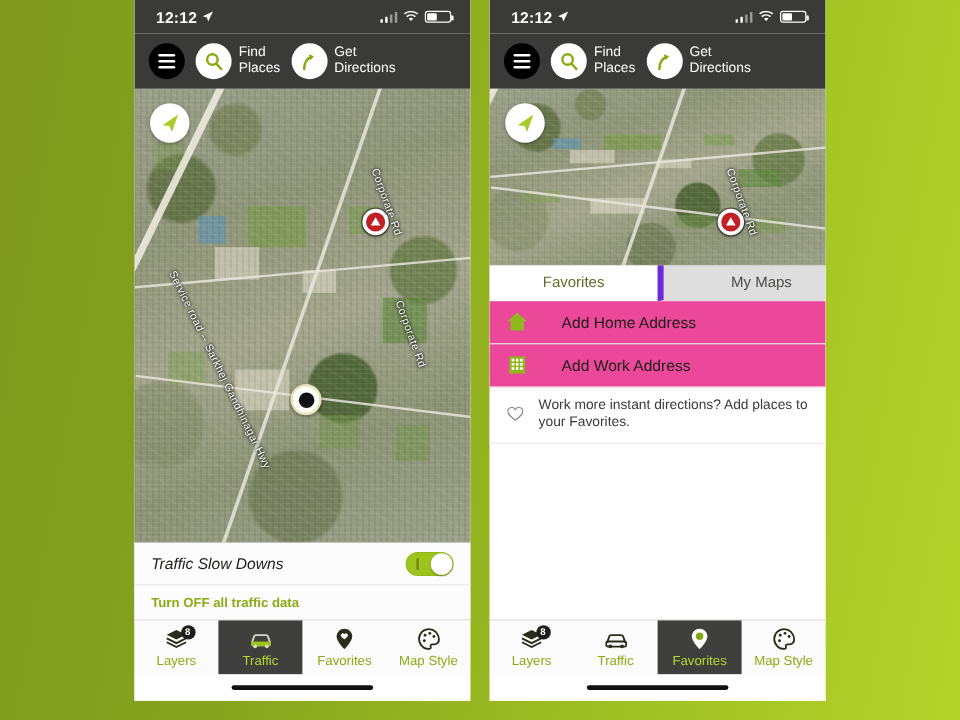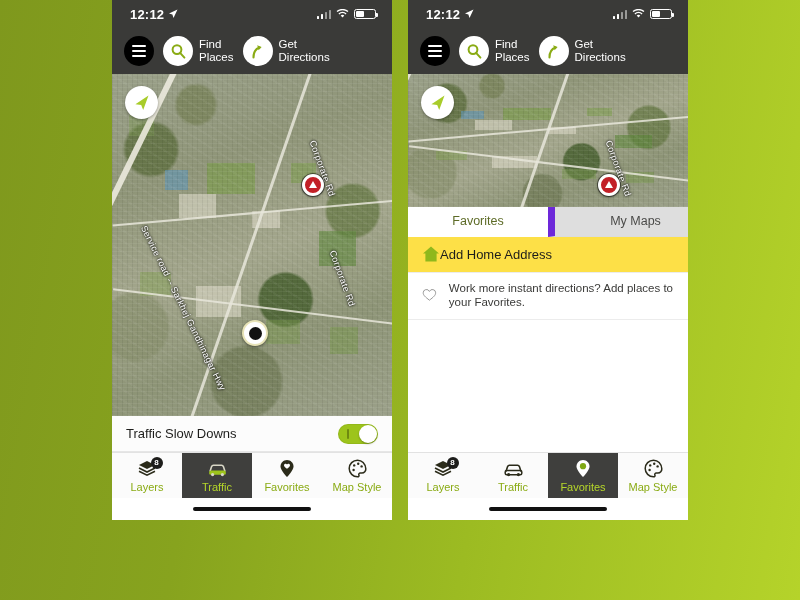--- a/index.html
+++ b/index.html
@@ -16,21 +16,21 @@
   .phones {
     position: absolute;
     top: 0; left: 0;
     width: 800px; height: 600px;
     display: flex;
     justify-content: center;
     gap: 16px;
   }
 
   .phone {
-    width: 280px; height: 520px;
+    width: 280px; height: 584px;
     background: #ffffff;
     position: relative;
     overflow: hidden;
     display: flex;
     flex-direction: column;
   }
 
   
   .statusbar {
     height: 28px;
@@ -183,21 +183,21 @@
 
   
   .panel { background: #fafafa; flex: 0 0 auto; }
   .setting-row {
     height: 36px;
     display: flex; align-items: center;
     padding: 0 14px;
     border-bottom: 1px solid #e6e6e6;
     background: #fcfcfc;
   }
-  .setting-label { font-size: 13px; color: #1d1d1b; }
+  .setting-label { font-size: 13px; color: #1d1d1b; font-style: italic; }
   .setting-icons { display:flex; align-items:center; gap:5px; margin-left: 9px; }
   .spacer { flex: 1 1 auto; }
   .toggle {
     width: 40px; height: 20px; border-radius: 10px;
     background: #9dc41c;
     position: relative;
     display:flex; align-items:center;
     box-shadow: inset 0 0 0 1px rgba(0,0,0,.06);
   }
   .toggle .knob {
@@ -217,27 +217,27 @@
 
   
   .fav-tabs { display:flex; height: 30px; flex: 0 0 auto; background:#fff; }
   .fav-tab {
     flex: 1 1 50%;
     display:flex; align-items:center; justify-content:center;
     font-size: 12.5px;
     border-bottom: 1px solid #dcdcdc;
   }
   .fav-tab.active { background:#fff; color: #5d6b27; border-bottom-color: transparent; }
-  .fav-tab.inactive { background:#dedede; color:#4b4b49; border-left:7px solid #6d28d9;padding-left:28px; }
+  .fav-tab.inactive { background:#dedede; color:#4b4b49; border-left:5px solid #6d28d9;padding-left:28px; }
 
   .fav-row {
     height: 36px; display:flex; align-items:center;
-    padding: 0 14px; gap: 0;
+    padding: 0 14px; gap: 28px;
     border-bottom: 1px solid #ececec;
-    background:#fde047;
+    background:#ec4899;
   }
   .fav-row .ftxt { font-size: 13px; color: #1d1d1b; }
   .fav-note {
     display:flex; align-items:center; gap:12px;
     padding: 8px 14px 10px; background:#fff;
     border-bottom: 1px solid #ececec;
   }
   .fav-note .ntxt { font-size: 11.5px; color: #3a3a38; line-height: 14px; }
 
   
@@ -386,20 +386,21 @@
         <span class="setting-label">Traffic Slow Downs</span>
         <span class="spacer"></span>
         <span class="toggle">
             <span class="tick"></span>
             <span class="knob"></span>
           </span>
       </div>
 
 
 
+      <div class="turn-off">Turn OFF all traffic data</div>
     </div>
 
     <div class="tabbar">
       <div class="tab">
         <span class="ticon">
           <svg width="19" height="17" viewBox="0 0 19 17">
             <path d="M9 1 L17 5 L9 9 L1 5 Z" fill="#2b2b1a"></path>
             <path d="M1 8 L9 12 L17 8" stroke="#2b2b1a" stroke-width="1.6" fill="none"></path>
             <path d="M1 11.2 L9 15.2 L17 11.2" stroke="#2b2b1a" stroke-width="1.6" fill="none"></path>
           </svg>
@@ -550,20 +551,37 @@
     </div>
 
     <div class="panel">
       <div class="fav-row">
         <svg width="18" height="18" viewBox="0 0 18 18">
           <path d="M9 1.6 L17 8.6 h-2.4 V16.4 H3.4 V8.6 H1 Z" fill="#8fb81c"></path>
         </svg>
         <span class="ftxt">Add Home Address</span>
       </div>
 
+      <div class="fav-row">
+        <svg width="18" height="18" viewBox="0 0 18 18">
+          <rect x="2.4" y="2" width="13.2" height="14.4" fill="#8fb81c"></rect>
+          <g fill="#fff">
+            <rect x="4.4" y="4" width="2.2" height="2.2"></rect>
+              <rect x="7.9" y="4" width="2.2" height="2.2"></rect>
+              <rect x="11.4" y="4" width="2.2" height="2.2"></rect>
+            <rect x="4.4" y="7.5" width="2.2" height="2.2"></rect>
+              <rect x="7.9" y="7.5" width="2.2" height="2.2"></rect>
+              <rect x="11.4" y="7.5" width="2.2" height="2.2"></rect>
+            <rect x="4.4" y="11" width="2.2" height="2.2"></rect>
+              <rect x="7.9" y="11" width="2.2" height="2.2"></rect>
+              <rect x="11.4" y="11" width="2.2" height="2.2"></rect>
+          </g>
+        </svg>
+        <span class="ftxt">Add Work Address</span>
+      </div>
 
       <div class="fav-note">
         <svg width="20" height="18" viewBox="0 0 20 18">
           <path d="M10 16 C4.6 11.8 1.6 9.4 1.6 6 A4.4 4.4 0 0 1 10 4.2 A4.4 4.4 0 0 1 18.4 6 C18.4 9.4 15.4 11.8 10 16 Z" fill="none" stroke="#8e8e8c" stroke-width="1.2"></path>
         </svg>
         <span class="ntxt">Work more instant directions? Add places to your Favorites.</span>
       </div>
     </div>
 
     <div style="flex:1 1 auto;background:#fff;"></div>

